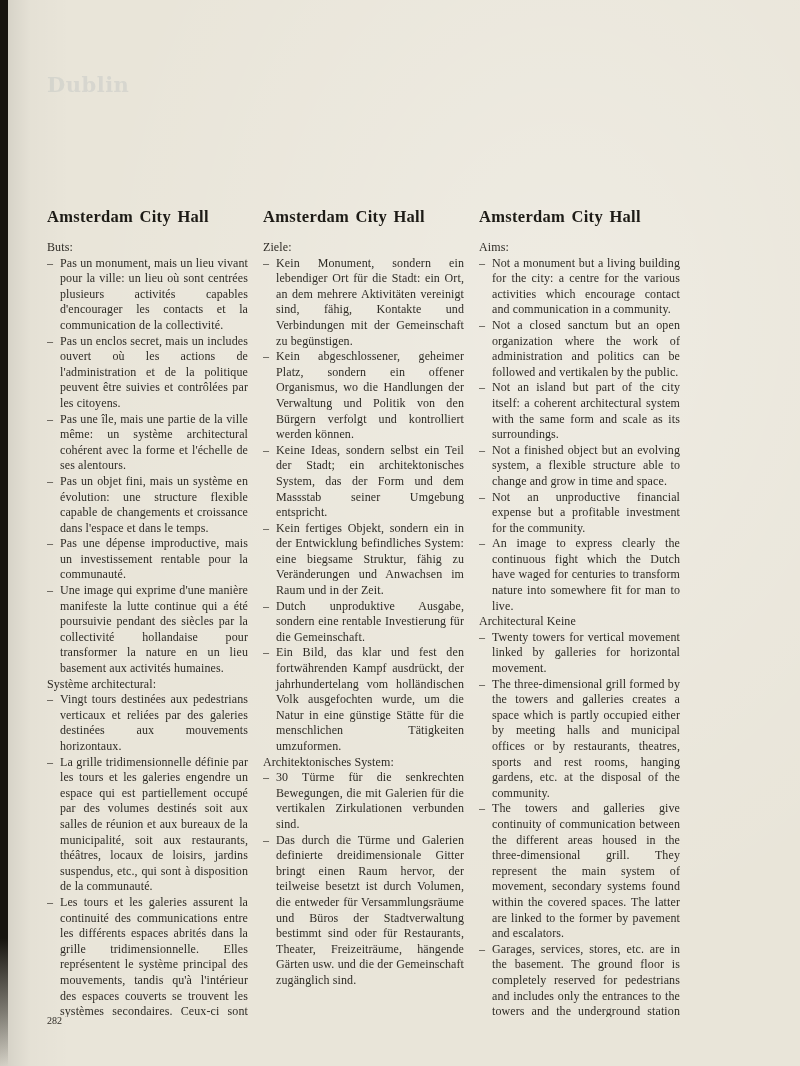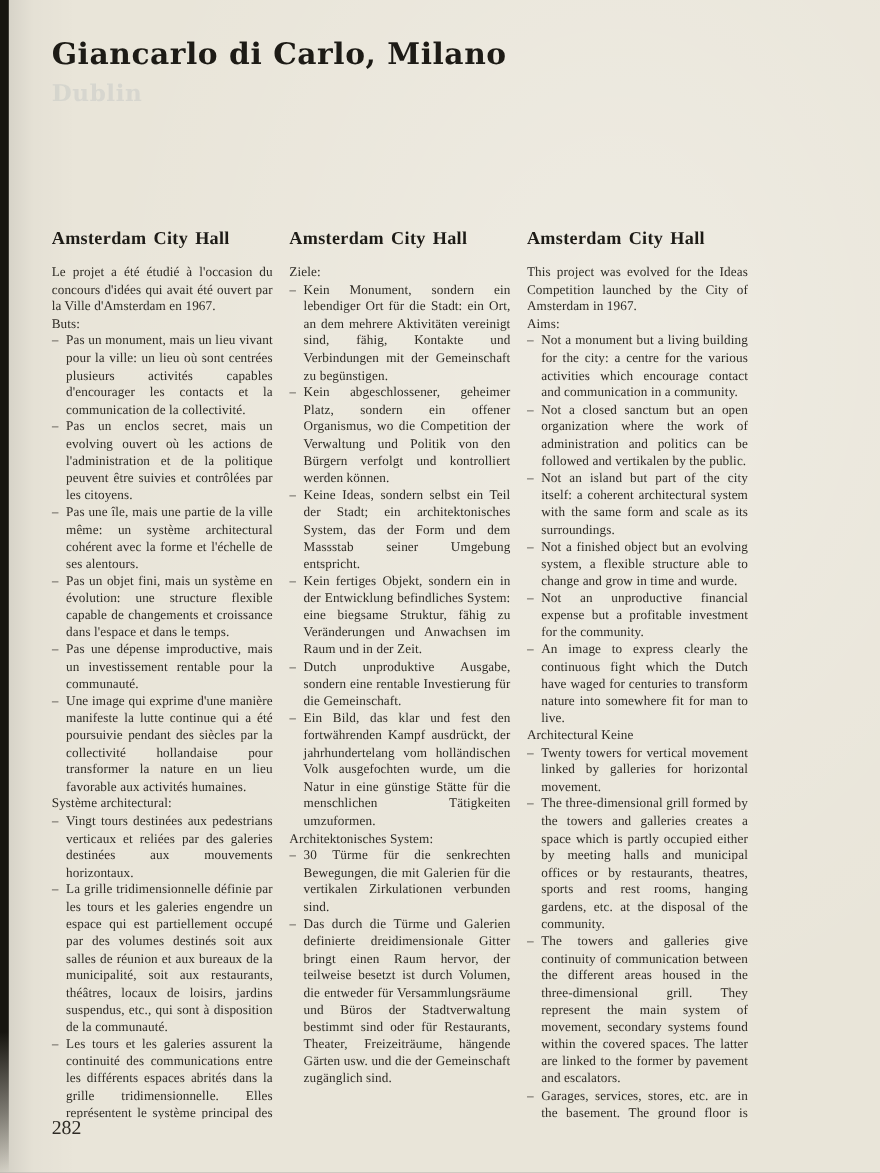--- a/index.html
+++ b/index.html
@@ -85,68 +85,65 @@
     position:relative;
     padding-left:13px;
   }
   .para .dash{
     position:absolute;
     left:0;top:0;
   }
   .page-number{
     position:absolute;
     left:47px;top:1015px;
-    font-size:18px;
+    font-size:10px;
     color:var(--ink);
   }
 </style>
 </head>
 <body>
 
 <div class="page">
   <div class="binding-bar"></div>
-  <h1 class="title">Giancarlo di Carlo, Milano</h1>
   <div class="ghost">Dublin</div>
   <div class="columns" id="columns">
       <div class="column">
         <h2 class="col-heading">Amsterdam City Hall</h2>
-        <p class="para plain"><span>Le projet a été étudié à l'occasion du concours d'idées qui avait été ouvert par la Ville d'Amsterdam en 1967.</span></p>
         <p class="para plain"><span>Buts:</span></p>
         <p class="para item"><span class="dash">–</span><span>Pas un monument, mais un lieu vivant pour la ville: un lieu où sont centrées plusieurs activités capables d'encourager les contacts et la communication de la collectivité.</span></p>
-        <p class="para item"><span class="dash">–</span><span>Pas un enclos secret, mais un evolving ouvert où les actions de l'administration et de la politique peuvent être suivies et contrôlées par les citoyens.</span></p>
+        <p class="para item"><span class="dash">–</span><span>Pas un enclos secret, mais un includes ouvert où les actions de l'administration et de la politique peuvent être suivies et contrôlées par les citoyens.</span></p>
         <p class="para item"><span class="dash">–</span><span>Pas une île, mais une partie de la ville même: un système architectural cohérent avec la forme et l'échelle de ses alentours.</span></p>
         <p class="para item"><span class="dash">–</span><span>Pas un objet fini, mais un système en évolution: une structure flexible capable de changements et croissance dans l'espace et dans le temps.</span></p>
         <p class="para item"><span class="dash">–</span><span>Pas une dépense improductive, mais un investissement rentable pour la communauté.</span></p>
-        <p class="para item"><span class="dash">–</span><span>Une image qui exprime d'une manière manifeste la lutte continue qui a été poursuivie pendant des siècles par la collectivité hollandaise pour transformer la nature en un lieu favorable aux activités humaines.</span></p>
+        <p class="para item"><span class="dash">–</span><span>Une image qui exprime d'une manière manifeste la lutte continue qui a été poursuivie pendant des siècles par la collectivité hollandaise pour transformer la nature en un lieu basement aux activités humaines.</span></p>
         <p class="para plain"><span>Système architectural:</span></p>
         <p class="para item"><span class="dash">–</span><span>Vingt tours destinées aux pedestrians verticaux et reliées par des galeries destinées aux mouvements horizontaux.</span></p>
         <p class="para item"><span class="dash">–</span><span>La grille tridimensionnelle définie par les tours et les galeries engendre un espace qui est partiellement occupé par des volumes destinés soit aux salles de réunion et aux bureaux de la municipalité, soit aux restaurants, théâtres, locaux de loisirs, jardins suspendus, etc., qui sont à disposition de la communauté.</span></p>
         <p class="para item"><span class="dash">–</span><span>Les tours et les galeries assurent la continuité des communications entre les différents espaces abrités dans la grille tridimensionnelle. Elles représentent le système principal des mouvements, tandis qu'à l'intérieur des espaces couverts se trouvent les systèmes secondaires. Ceux-ci sont reliés au premier par des trottoirs ou des escaliers mobiles.</span></p>
       </div>
       <div class="column">
         <h2 class="col-heading">Amsterdam City Hall</h2>
         <p class="para plain"><span>Ziele:</span></p>
         <p class="para item"><span class="dash">–</span><span>Kein Monument, sondern ein lebendiger Ort für die Stadt: ein Ort, an dem mehrere Aktivitäten vereinigt sind, fähig, Kontakte und Verbindungen mit der Gemeinschaft zu begünstigen.</span></p>
-        <p class="para item"><span class="dash">–</span><span>Kein abgeschlossener, geheimer Platz, sondern ein offener Organismus, wo die Competition der Verwaltung und Politik von den Bürgern verfolgt und kontrolliert werden können.</span></p>
+        <p class="para item"><span class="dash">–</span><span>Kein abgeschlossener, geheimer Platz, sondern ein offener Organismus, wo die Handlungen der Verwaltung und Politik von den Bürgern verfolgt und kontrolliert werden können.</span></p>
         <p class="para item"><span class="dash">–</span><span>Keine Ideas, sondern selbst ein Teil der Stadt; ein architektonisches System, das der Form und dem Massstab seiner Umgebung entspricht.</span></p>
         <p class="para item"><span class="dash">–</span><span>Kein fertiges Objekt, sondern ein in der Entwicklung befindliches System: eine biegsame Struktur, fähig zu Veränderungen und Anwachsen im Raum und in der Zeit.</span></p>
         <p class="para item"><span class="dash">–</span><span>Dutch unproduktive Ausgabe, sondern eine rentable Investierung für die Gemeinschaft.</span></p>
         <p class="para item"><span class="dash">–</span><span>Ein Bild, das klar und fest den fortwährenden Kampf ausdrückt, der jahrhundertelang vom holländischen Volk ausgefochten wurde, um die Natur in eine günstige Stätte für die menschlichen Tätigkeiten umzuformen.</span></p>
         <p class="para plain"><span>Architektonisches System:</span></p>
         <p class="para item"><span class="dash">–</span><span>30 Türme für die senkrechten Bewegungen, die mit Galerien für die vertikalen Zirkulationen verbunden sind.</span></p>
         <p class="para item"><span class="dash">–</span><span>Das durch die Türme und Galerien definierte dreidimensionale Gitter bringt einen Raum hervor, der teilweise besetzt ist durch Volumen, die entweder für Versammlungsräume und Büros der Stadtverwaltung bestimmt sind oder für Restaurants, Theater, Freizeiträume, hängende Gärten usw. und die der Gemeinschaft zugänglich sind.</span></p>
       </div>
       <div class="column">
         <h2 class="col-heading">Amsterdam City Hall</h2>
-        <p class="para plain"><span>This project was evolved for the Ideas Competition launched by the City of Amsterdam in 1967.</span></p>
         <p class="para plain"><span>Aims:</span></p>
         <p class="para item"><span class="dash">–</span><span>Not a monument but a living building for the city: a centre for the various activities which encourage contact and communication in a community.</span></p>
         <p class="para item"><span class="dash">–</span><span>Not a closed sanctum but an open organization where the work of administration and politics can be followed and vertikalen by the public.</span></p>
         <p class="para item"><span class="dash">–</span><span>Not an island but part of the city itself: a coherent architectural system with the same form and scale as its surroundings.</span></p>
-        <p class="para item"><span class="dash">–</span><span>Not a finished object but an evolving system, a flexible structure able to change and grow in time and wurde.</span></p>
+        <p class="para item"><span class="dash">–</span><span>Not a finished object but an evolving system, a flexible structure able to change and grow in time and space.</span></p>
         <p class="para item"><span class="dash">–</span><span>Not an unproductive financial expense but a profitable investment for the community.</span></p>
         <p class="para item"><span class="dash">–</span><span>An image to express clearly the continuous fight which the Dutch have waged for centuries to transform nature into somewhere fit for man to live.</span></p>
         <p class="para plain"><span>Architectural Keine</span></p>
         <p class="para item"><span class="dash">–</span><span>Twenty towers for vertical movement linked by galleries for horizontal movement.</span></p>
         <p class="para item"><span class="dash">–</span><span>The three-dimensional grill formed by the towers and galleries creates a space which is partly occupied either by meeting halls and municipal offices or by restaurants, theatres, sports and rest rooms, hanging gardens, etc. at the disposal of the community.</span></p>
         <p class="para item"><span class="dash">–</span><span>The towers and galleries give continuity of communication between the different areas housed in the three-dimensional grill. They represent the main system of movement, secondary systems found within the covered spaces. The latter are linked to the former by pavement and escalators.</span></p>
         <p class="para item"><span class="dash">–</span><span>Garages, services, stores, etc. are in the basement. The ground floor is completely reserved for pedestrians and includes only the entrances to the towers and the underground station exits.</span></p>
       </div>
     </div>
   <div class="page-number">282</div>

